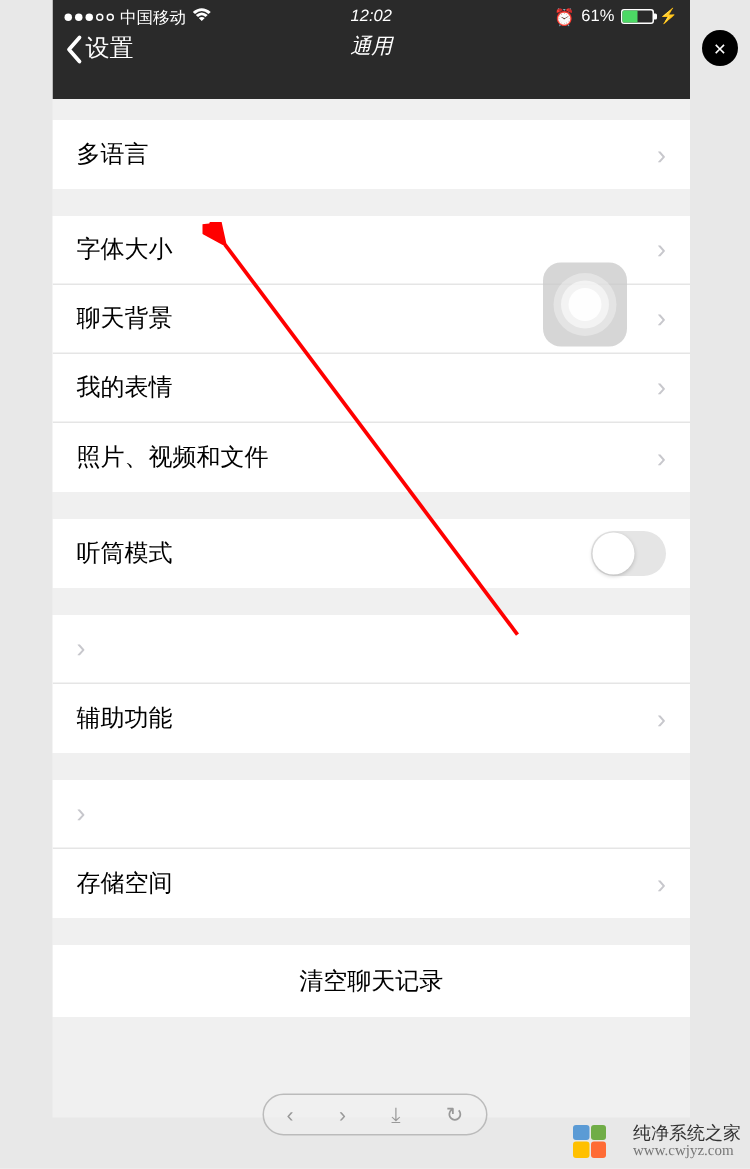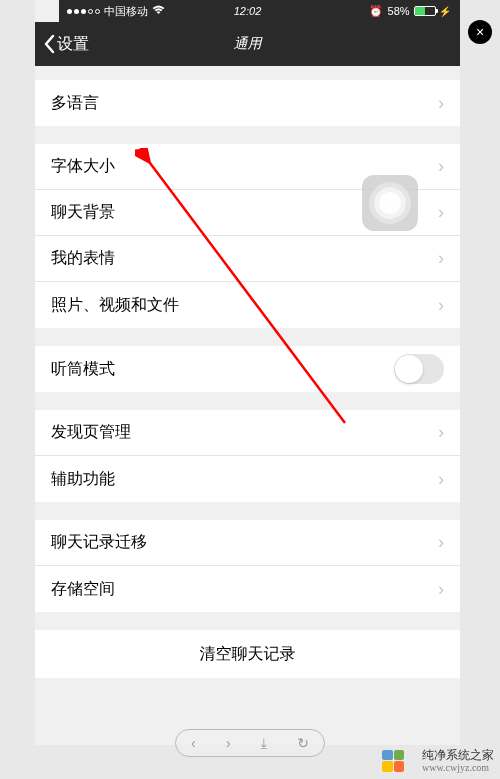--- a/index.html
+++ b/index.html
@@ -22,21 +22,20 @@
     }
     .status-bar {
       height: 22px;
       background: #2a2a2a;
       color: #fff;
       display: flex;
       align-items: center;
       justify-content: space-between;
       padding: 0 8px;
       font-size: 11px;
-      margin-left: 24px;
     }
     .status-left { display: flex; align-items: center; gap: 4px; }
     .status-center { position: absolute; left: 50%; transform: translateX(-50%); font-weight: 500; font-style: italic; }
     .status-right { display: flex; align-items: center; gap: 4px; }
     .signal-dots { display: flex; gap: 2px; }
     .signal-dot { width: 5px; height: 5px; border-radius: 50%; background: #fff; }
     .signal-dot.empty { background: transparent; border: 1px solid #fff; }
     .battery {
       width: 22px; height: 10px; border: 1px solid #fff; border-radius: 2px;
       position: relative; display: flex; align-items: center;
@@ -46,21 +45,21 @@
       width: 2px; height: 4px; background: #fff; border-radius: 0 1px 1px 0;
     }
     .battery-fill { width: 51%; height: 100%; background: #4cd964; border-radius: 1px 0 0 1px; }
     .bolt { font-size: 10px; }
 
     .nav-bar {
       height: 44px;
       background: #2a2a2a;
       color: #fff;
       display: flex;
-      align-items: center;
+      align-items: flex-start;
       position: relative;
     }
     .nav-back {
       display: flex; align-items: center; gap: 2px;
       padding-left: 8px; font-size: 16px; cursor: pointer;
     }
     .nav-title {
       position: absolute; left: 50%; transform: translateX(-50%);
       font-size: 14px; font-weight: 500; font-style: italic;
     }
@@ -187,21 +186,21 @@
       <span>中国移动</span>
       <span>
         <svg width="13" height="10" viewBox="0 0 13 10">
             <path d="M6.5 9 L4.5 7 Q6.5 5.5 8.5 7 Z M2.5 5 Q6.5 1.5 10.5 5 L9 6.3 Q6.5 4 4 6.3 Z M0.5 3 Q6.5 -2 12.5 3 L11 4.3 Q6.5 0.5 2 4.3 Z" fill="#fff"></path>
           </svg>
       </span>
     </div>
     <div class="status-center">12:02</div>
     <div class="status-right">
       <span>⏰</span>
-      <span>58%</span>
+      <span>61%</span>
       <div class="battery">
           <div class="battery-fill"></div>
         </div>
       <span class="bolt">⚡</span>
     </div>
   </div>
 
   <div class="nav-bar">
     <div class="nav-back">
       <svg width="12" height="20" viewBox="0 0 12 20">
@@ -244,32 +243,30 @@
       <div class="row">
         <span class="row-label">听筒模式</span>
         <div class="toggle">
           <div class="toggle-knob"></div>
         </div>
       </div>
     </div>
 
     <div class="section">
       <div class="row">
-        <span class="row-label">发现页管理</span>
         <span class="chevron">›</span>
       </div>
       <div class="row">
         <span class="row-label">辅助功能</span>
         <span class="chevron">›</span>
       </div>
     </div>
 
     <div class="section">
       <div class="row">
-        <span class="row-label">聊天记录迁移</span>
         <span class="chevron">›</span>
       </div>
       <div class="row">
         <span class="row-label">存储空间</span>
         <span class="chevron">›</span>
       </div>
     </div>
 
     <div class="center-row">
       <span>清空聊天记录</span>

